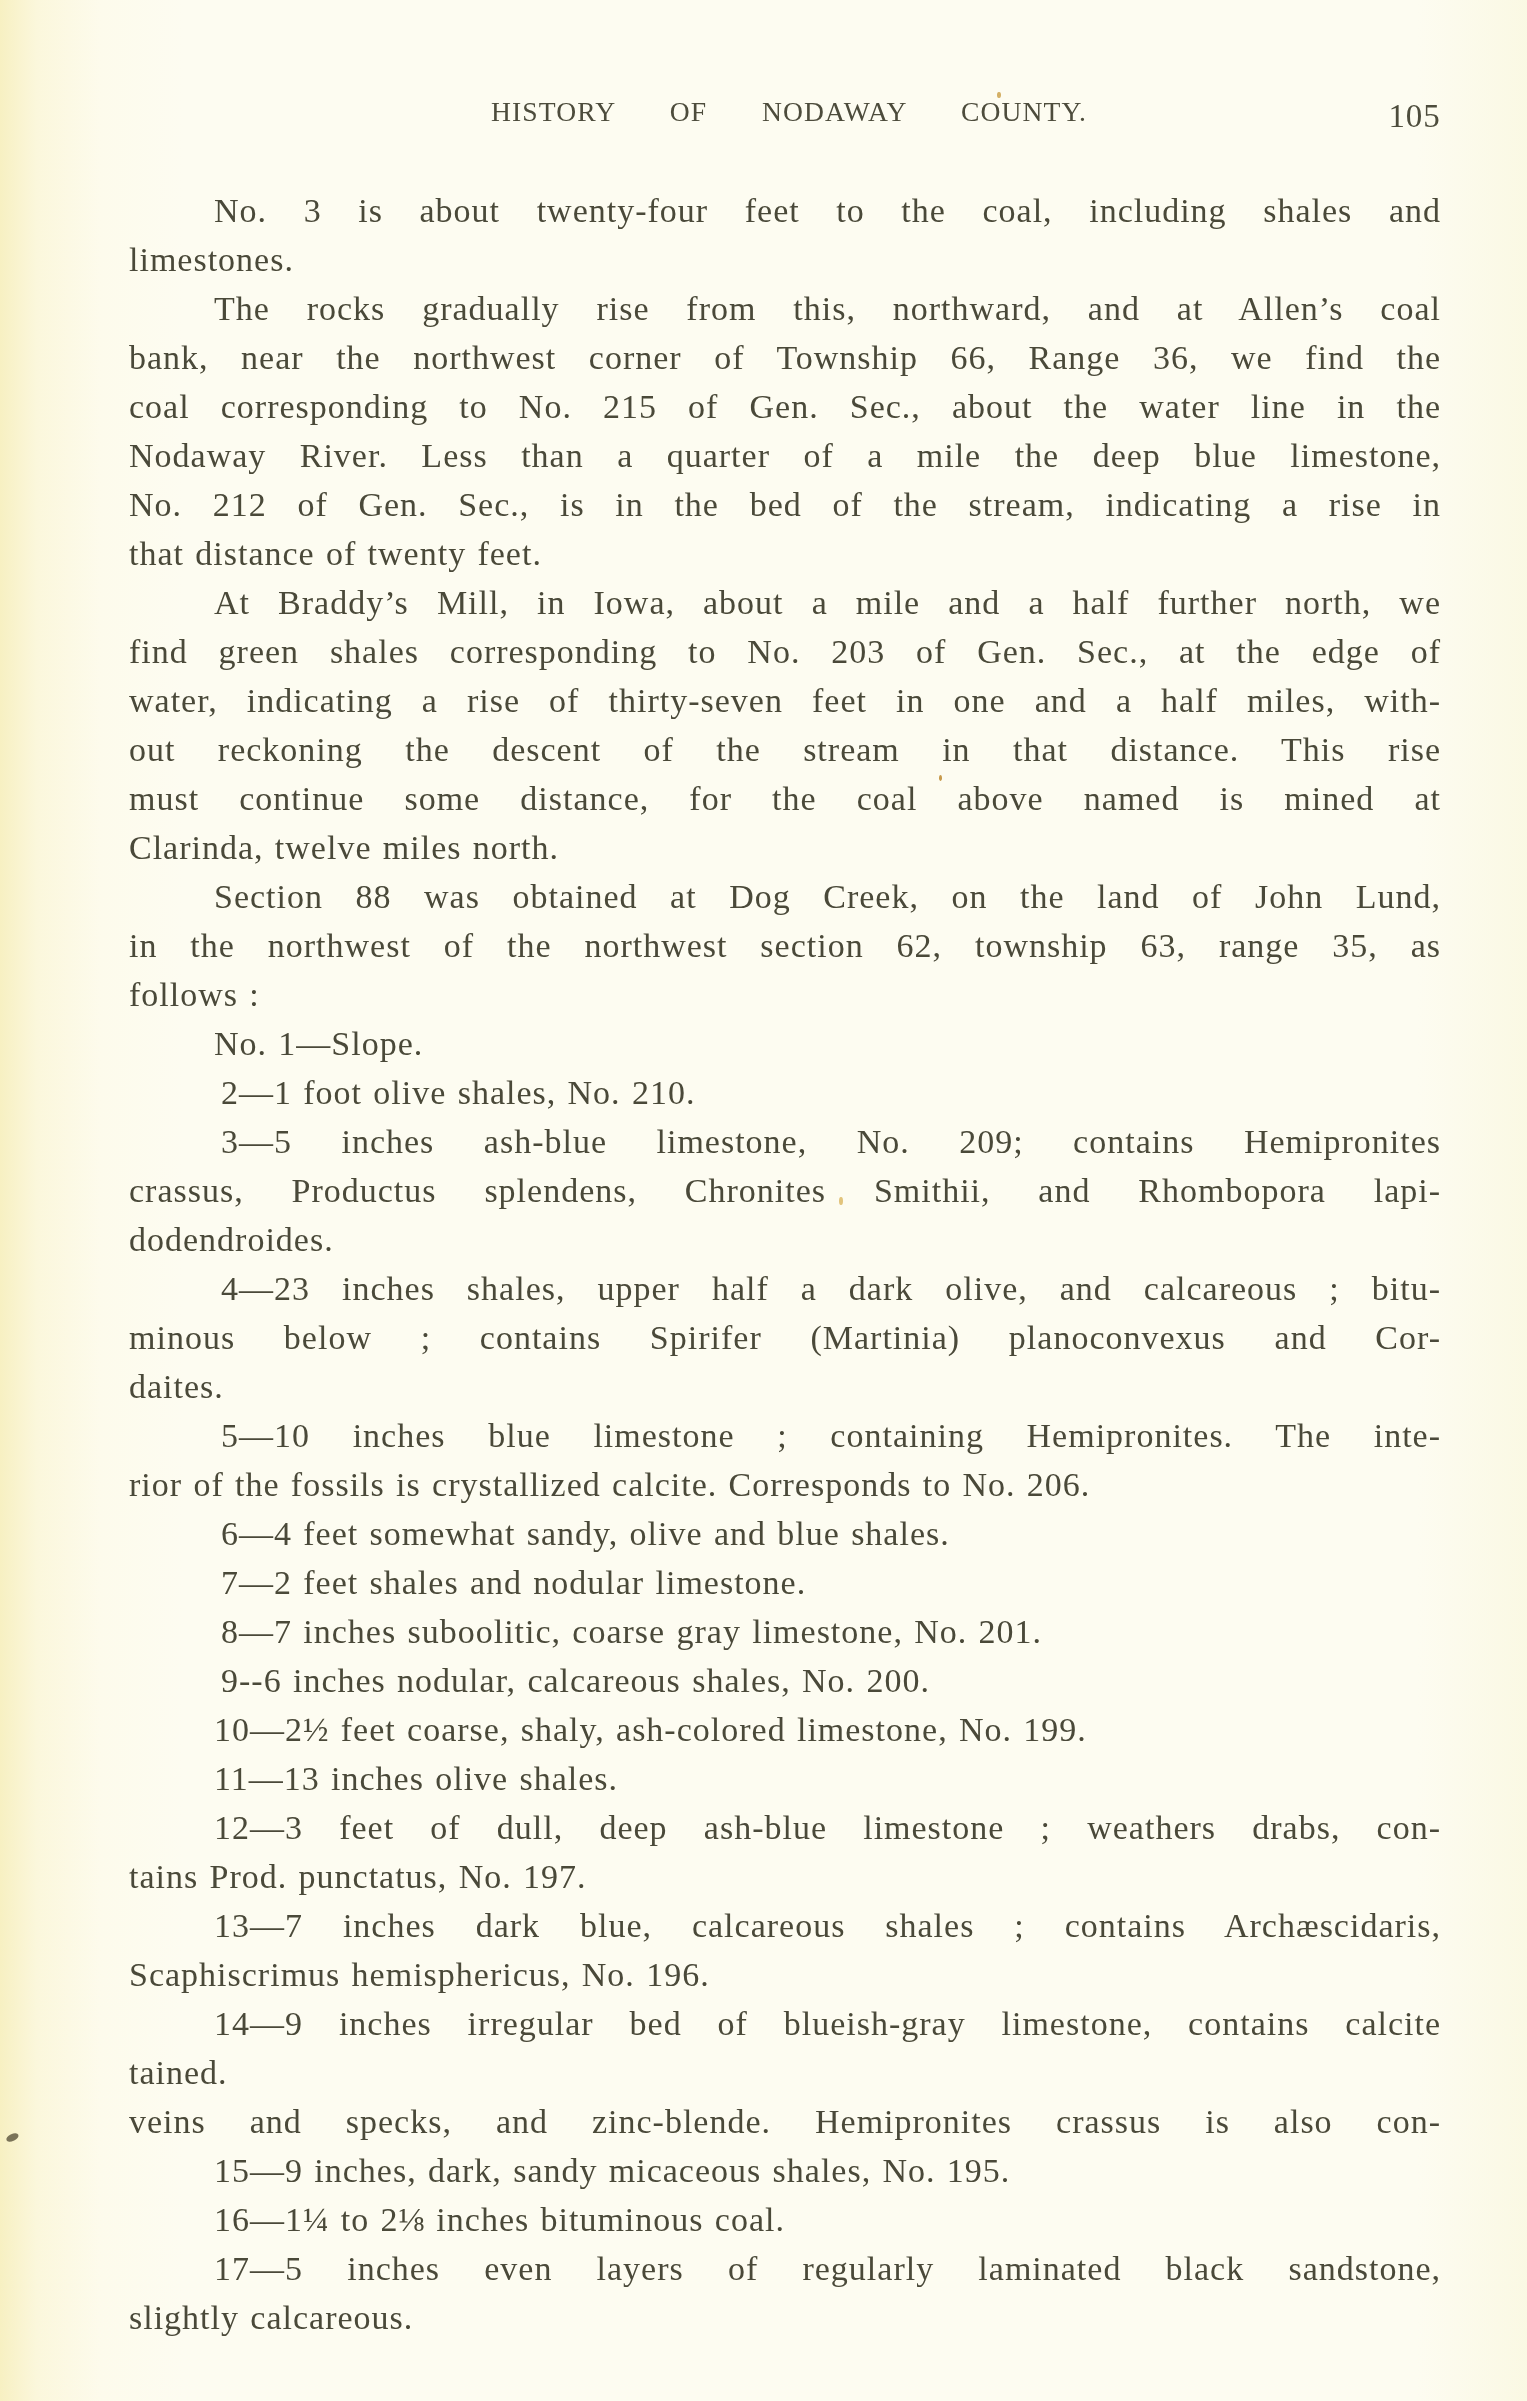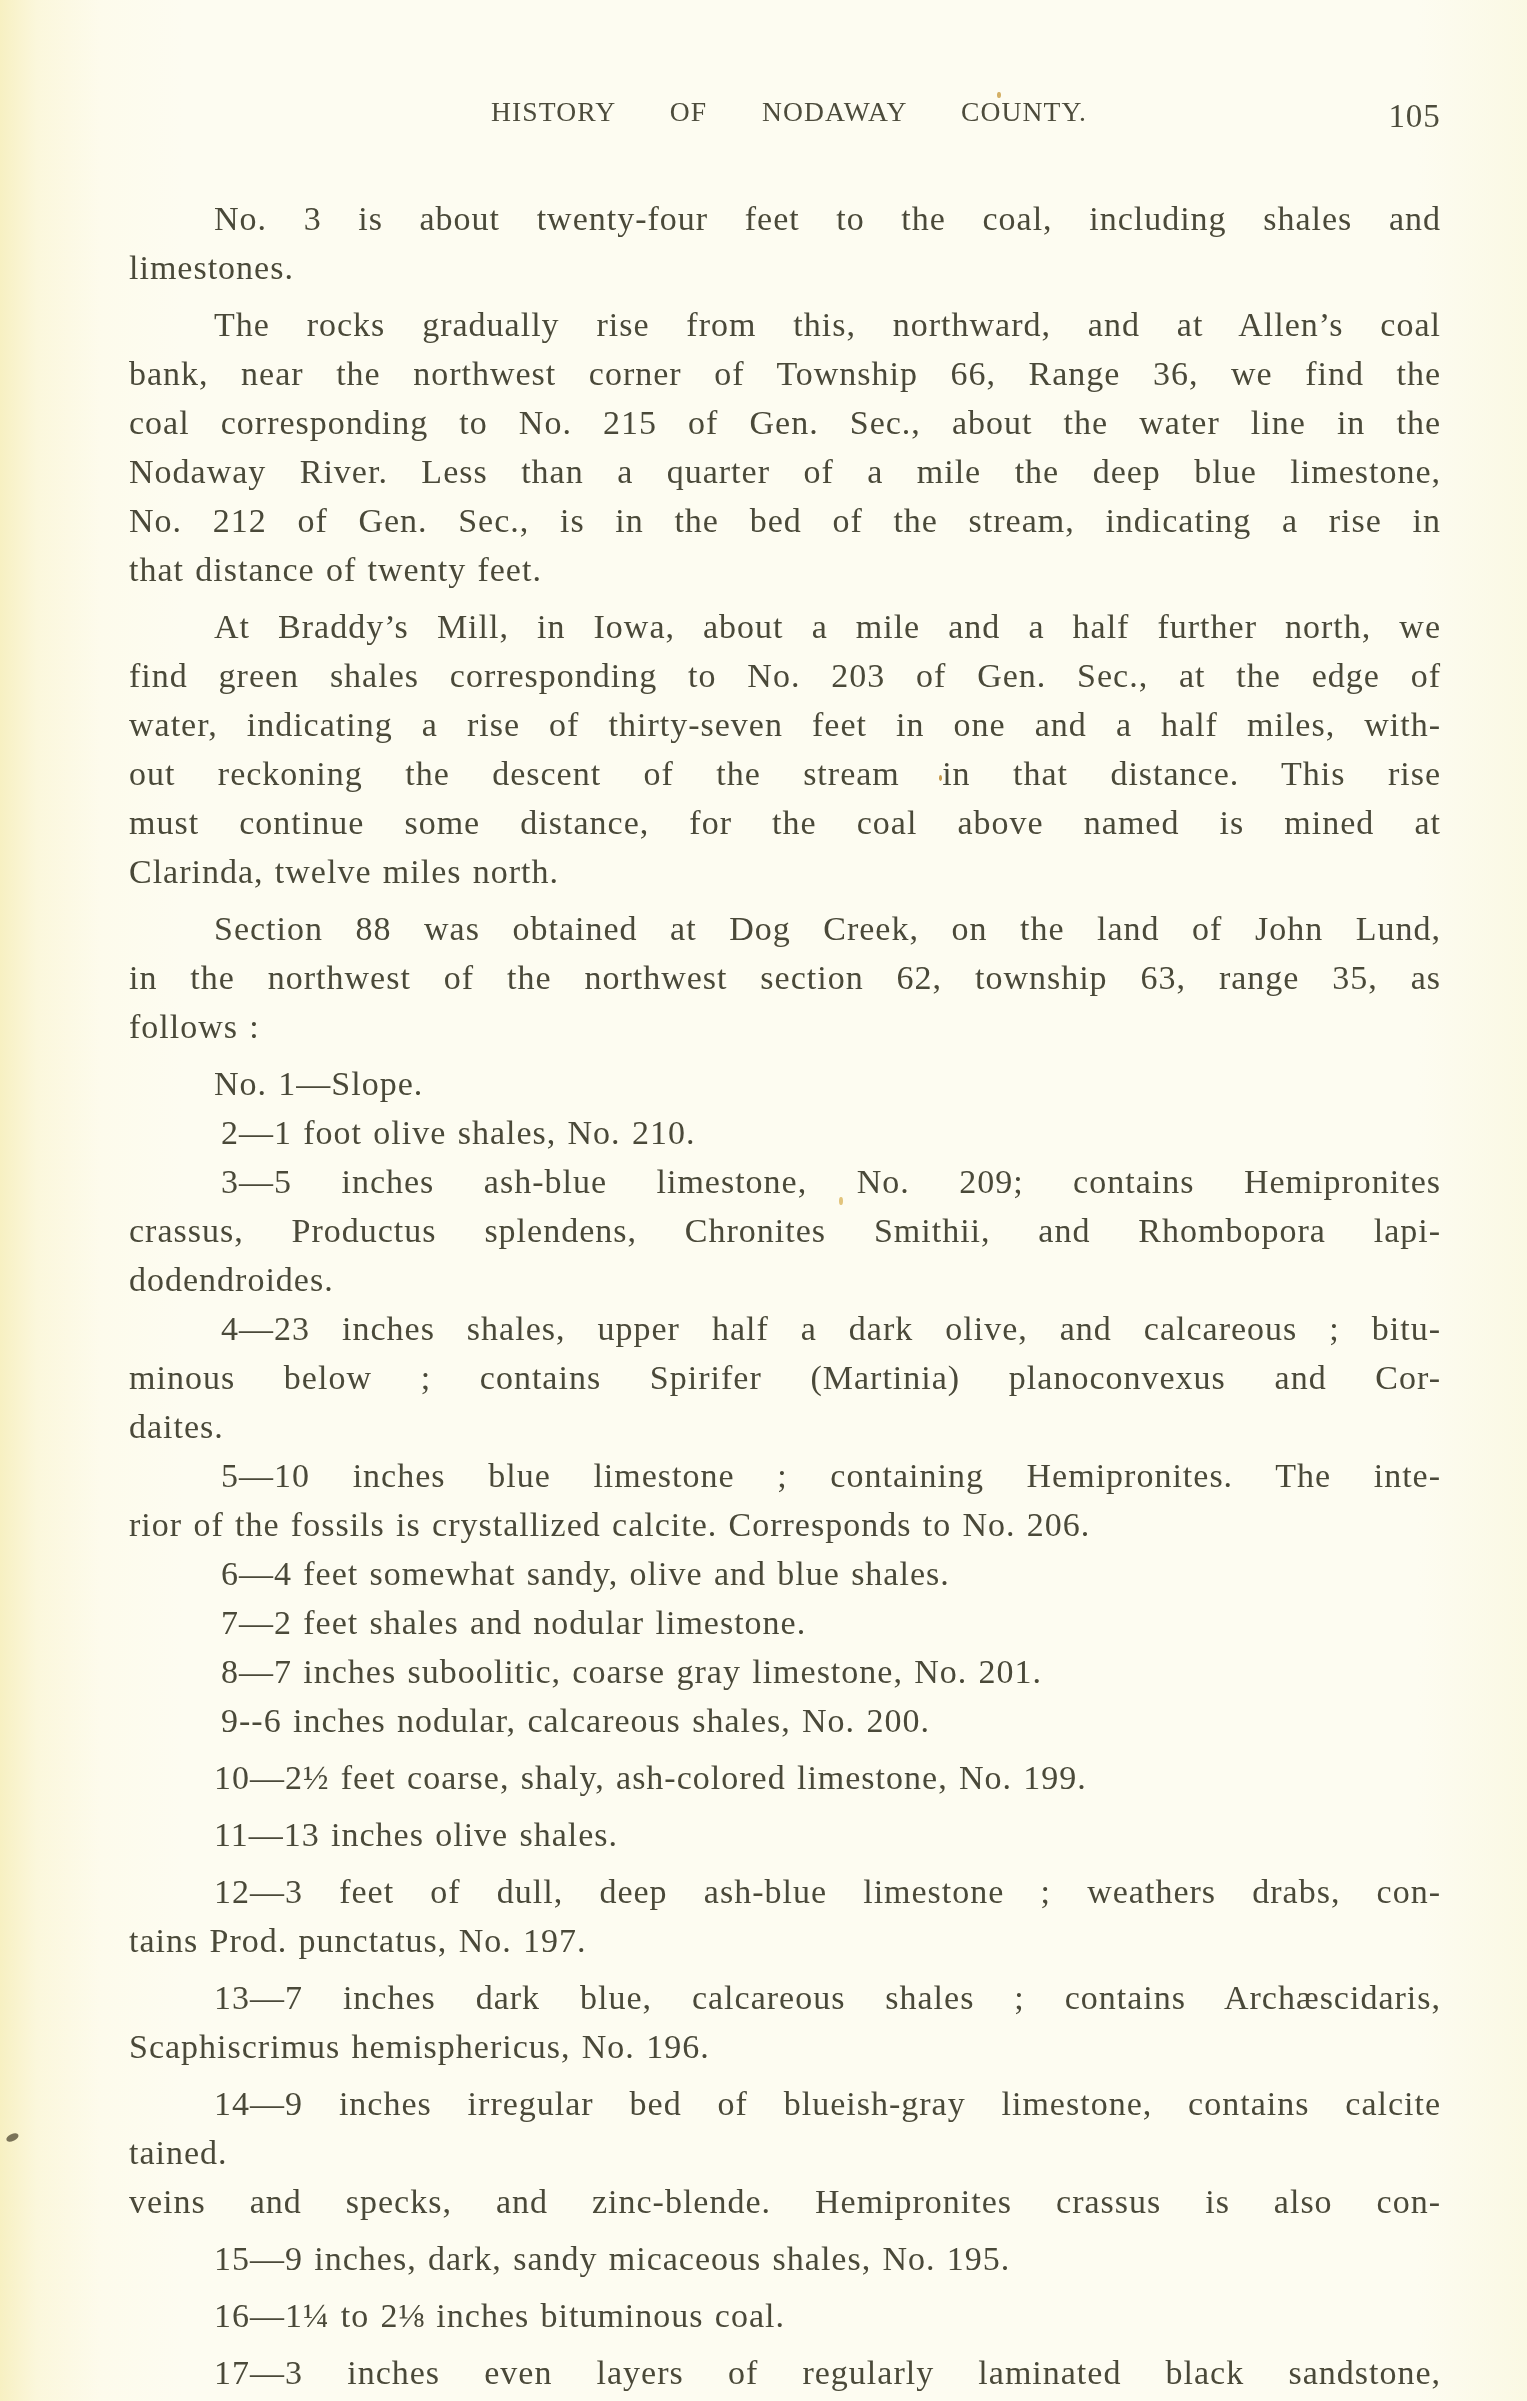--- a/index.html
+++ b/index.html
@@ -68,21 +68,21 @@
       letter-spacing: 1px;
       word-spacing: 1.8px;
       white-space: nowrap;
       overflow: visible;
     }
     .line.full {
       text-align: justify;
       text-align-last: justify;
       white-space: normal;
     }
-    .line.indent { padding-left: 85px; margin-top: 8px; }
+    .line.indent { padding-left: 85px; }
     .line.indent2 { padding-left: 92px; }
     .stain {
       position: absolute;
       border-radius: 50%;
       z-index: 2;
     }
   </style>
 </head>
 <body>
 
@@ -176,21 +176,21 @@
       <div class="line">tained.</div>
       <div class="line full">veins and specks, and zinc-blende. Hemipronites crassus is also con-</div>
     </div>
     <div>
       <div class="line indent">15—9 inches, dark, sandy micaceous shales, No. 195.</div>
     </div>
     <div>
       <div class="line indent">16—1¼ to 2⅛ inches bituminous coal.</div>
     </div>
     <div>
-      <div class="line full indent">17—3 inches even layers of regularly laminated black sandstone,</div>
+      <div class="line full indent">17—5 inches even layers of regularly laminated black sandstone,</div>
       <div class="line">slightly calcareous.</div>
     </div>
   </div>
 </main>
 
 <div class="stain" style="left:997px; top:92px; width:3.7px; height:6.4px; background:#d4b066;"></div>
 <div class="stain" style="left:839px; top:1197px; width:3.7px; height:8.3px; background:#e2c47c;"></div>
 <div class="stain" style="left:939px; top:775px; width:2.8px; height:5.5px; background:#c79a4c;"></div>
 <div class="stain" style="left:6.4px; top:2134px; width:13px; height:7.4px; background:#7a7358; transform:rotate(-25deg);"></div>
 

